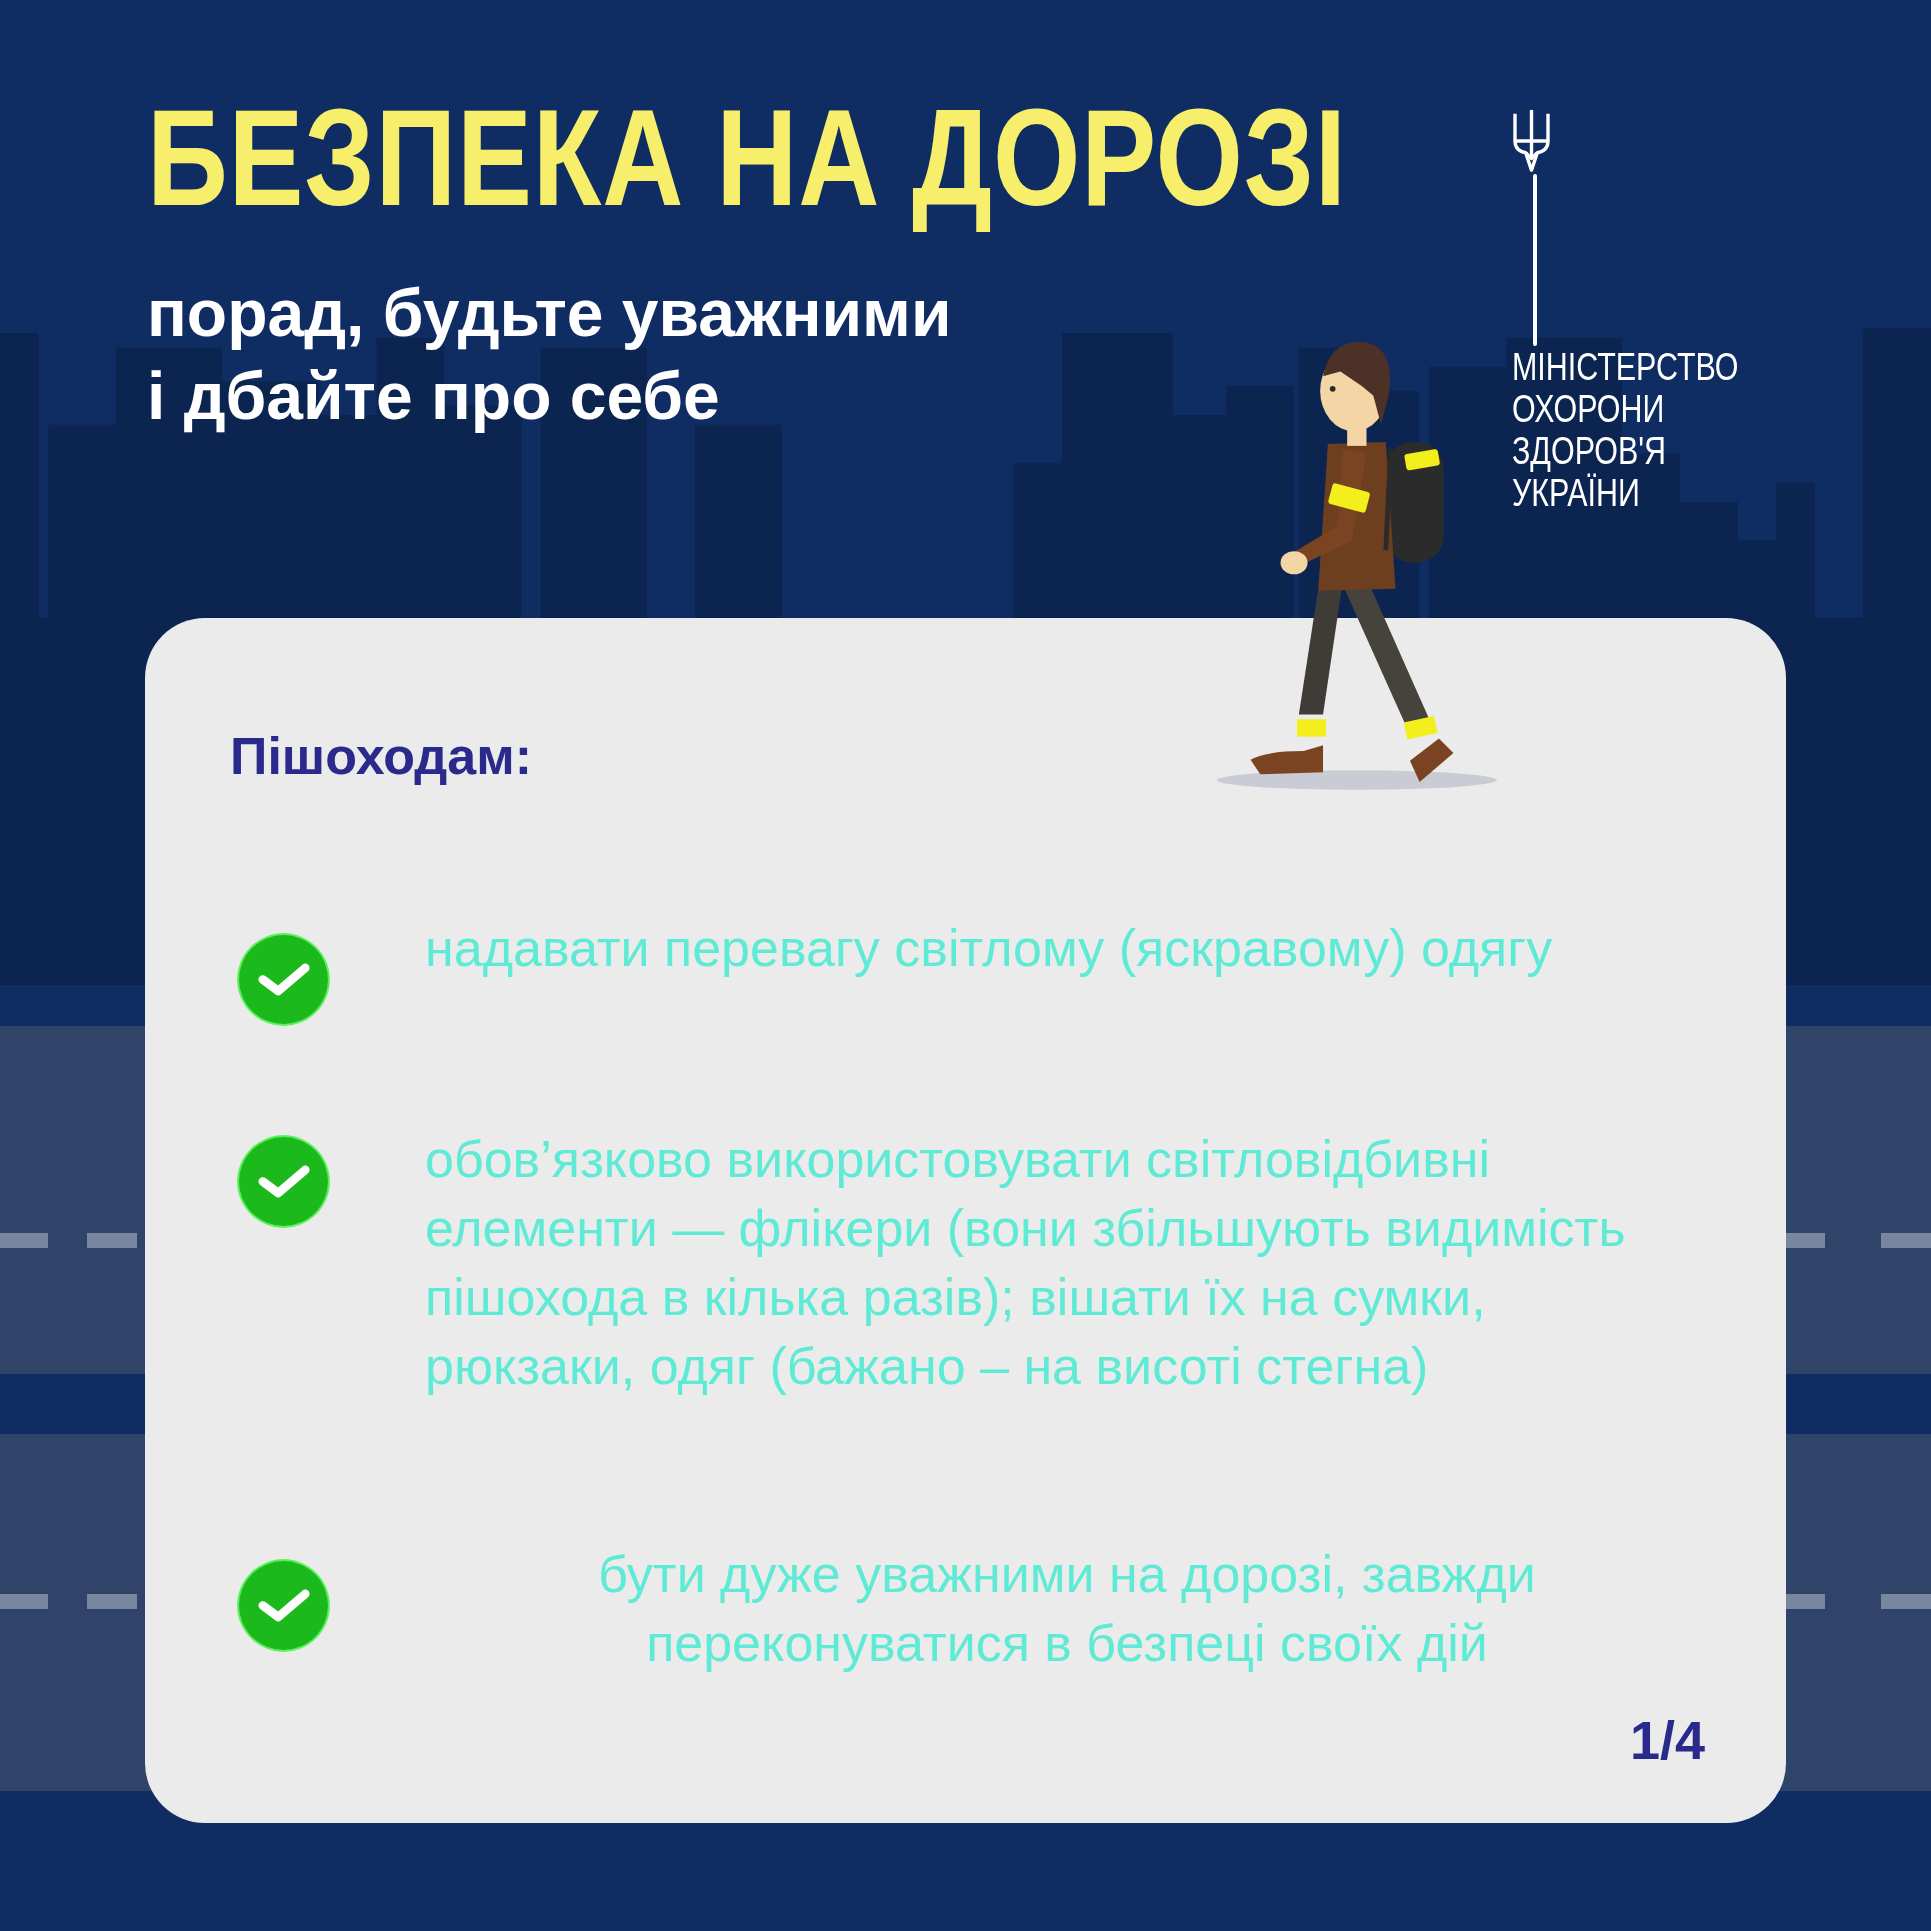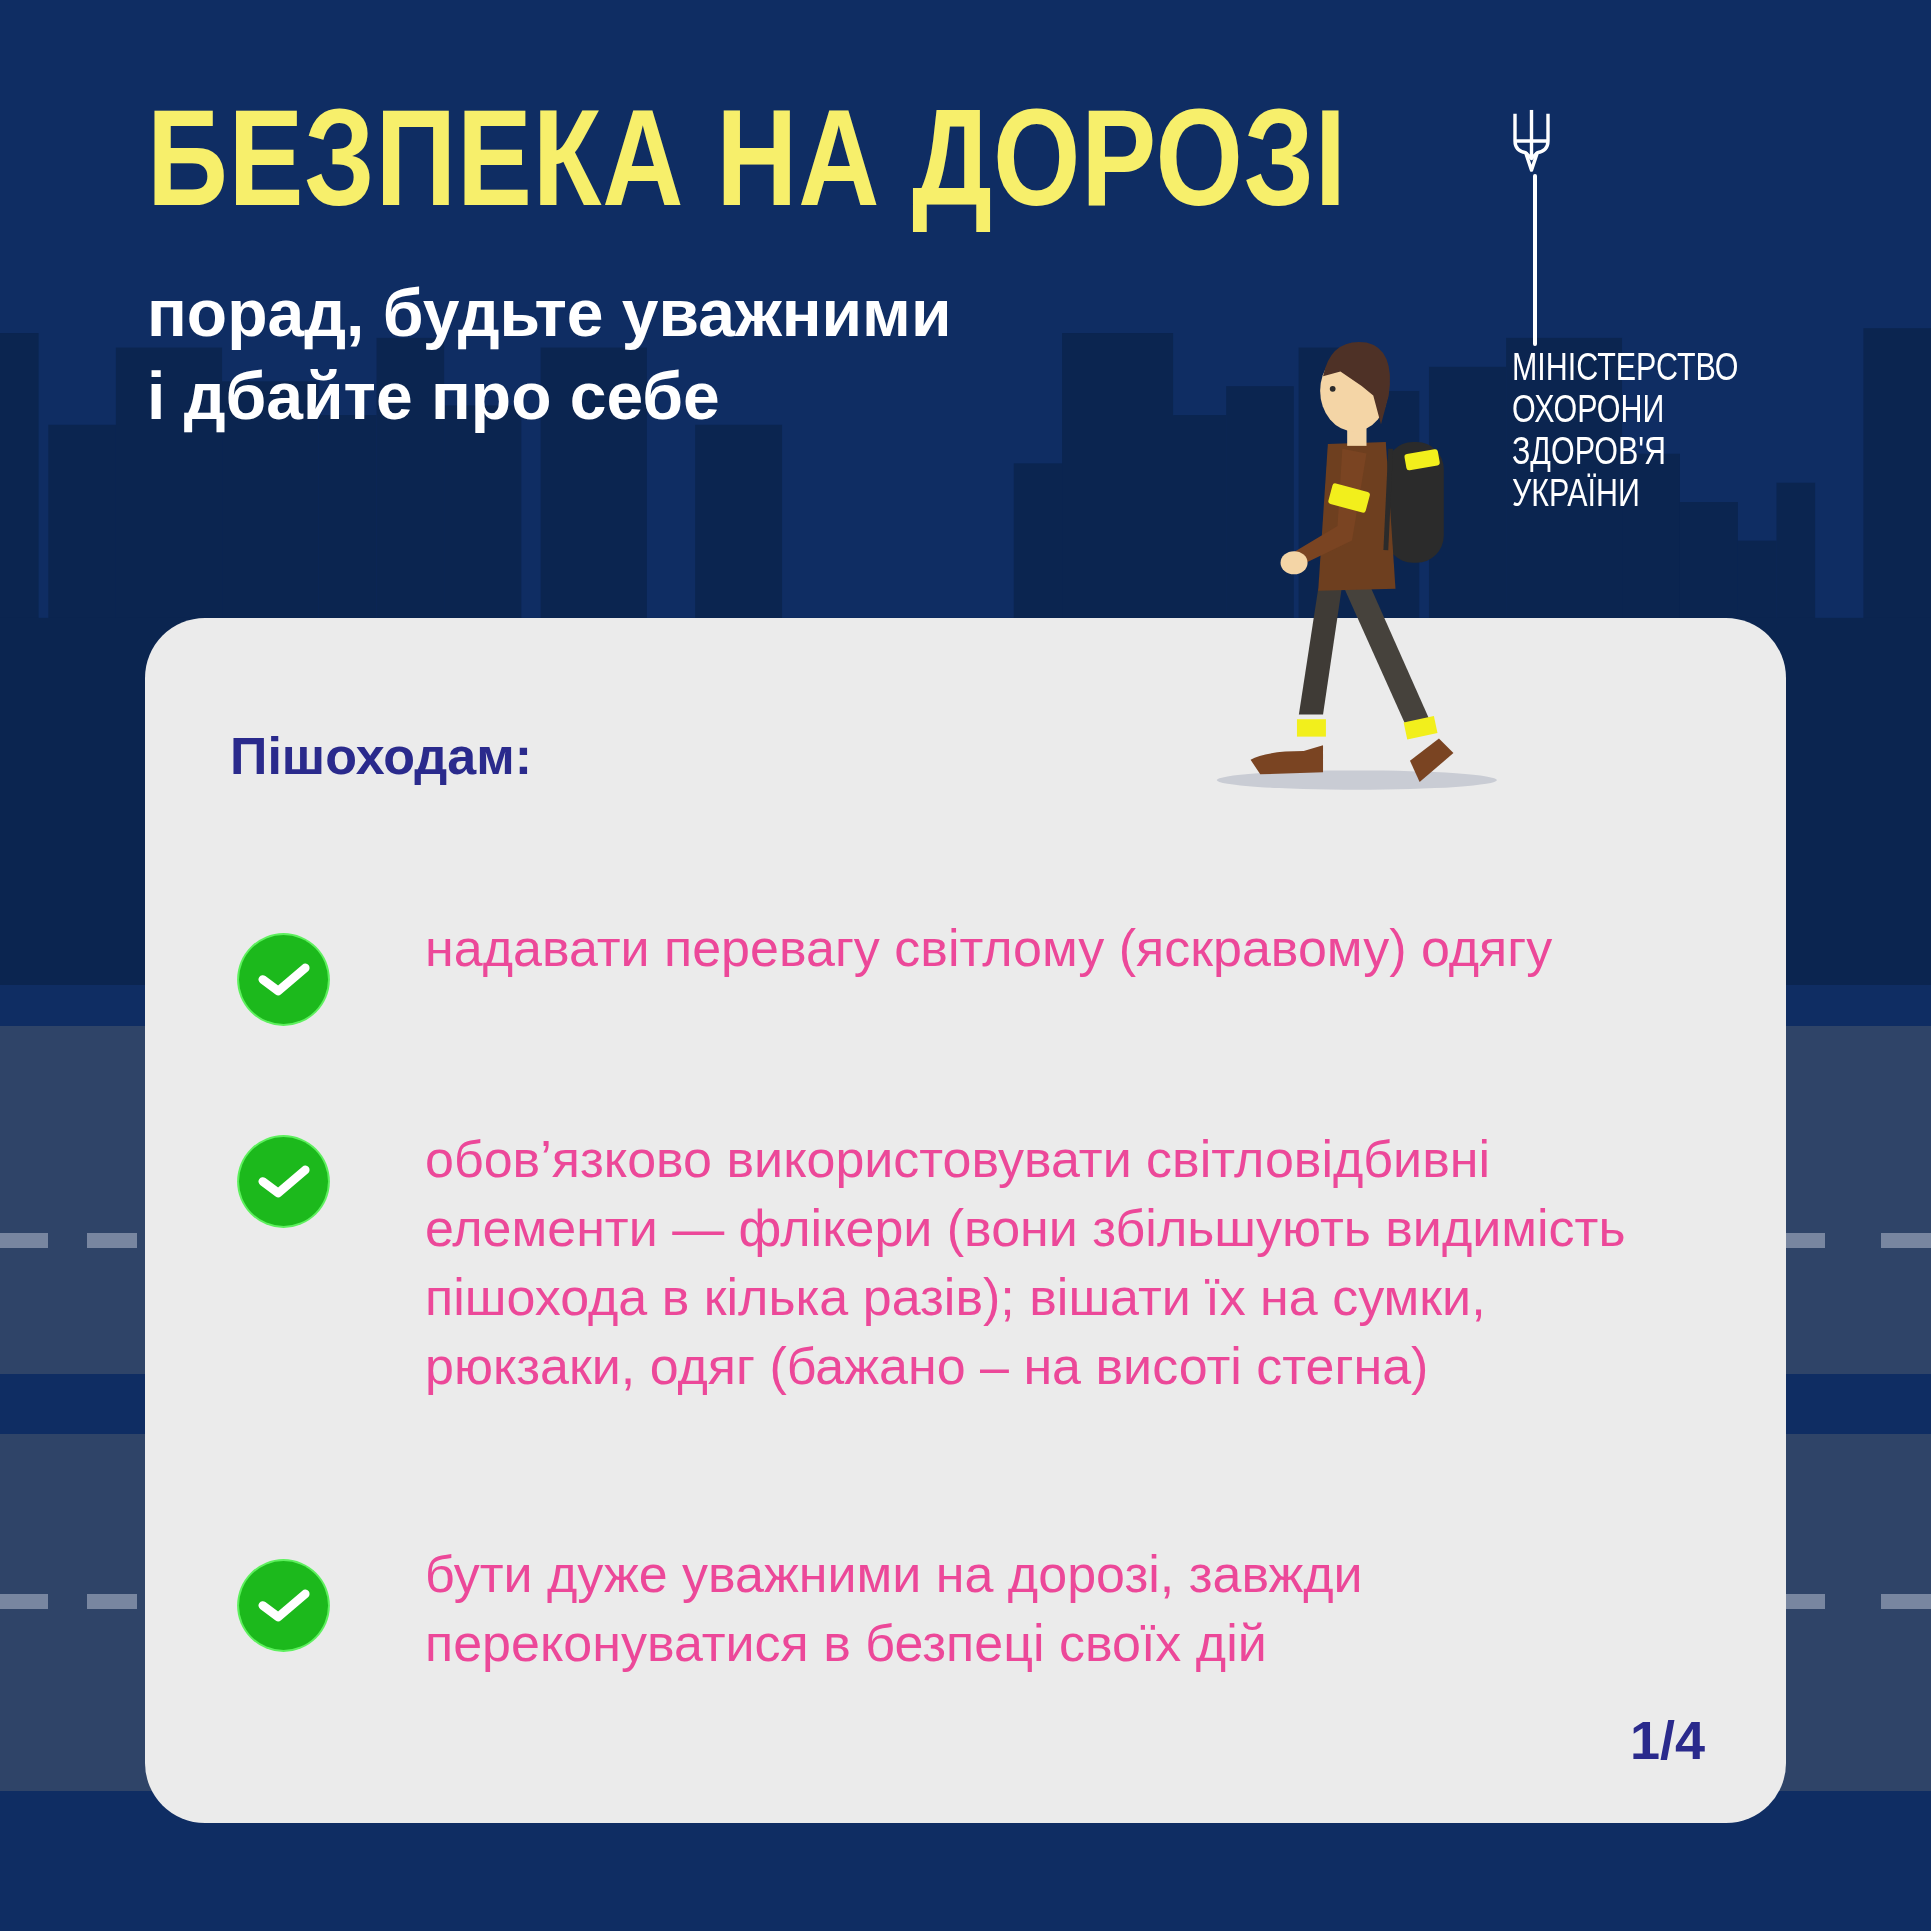--- a/index.html
+++ b/index.html
@@ -17,21 +17,21 @@
   .title{position:absolute;left:147px;top:89px;font-size:137px;font-weight:700;color:#f7ef6b;letter-spacing:1px;transform:scaleX(0.82);transform-origin:left top;line-height:1;white-space:nowrap;}
   .subtitle{position:absolute;left:147px;top:272px;font-size:66px;font-weight:700;color:#ffffff;line-height:83px;}
   .logo{position:absolute;left:1512px;top:104px;display:flex;align-items:flex-start;flex-direction:column;}
   .logo .trident{width:39px;height:66px;margin-top:3.9px;}
   .logo .bar{width:3.9px;height:172px;background:#ffffff;margin:0 17.4px 0 21px;border-radius:1.9px;}
   .logo .text{color:#ffffff;font-size:39px;line-height:42px;font-weight:400;transform:scaleX(0.78);transform-origin:left top;white-space:nowrap;}
   .card{position:absolute;left:145px;top:618px;width:1641px;height:1205px;background:#ebebeb;border-radius:60px;}
   .card-heading{position:absolute;left:230px;top:726px;font-size:52px;font-weight:700;color:#2a2a8c;}
   .item{position:absolute;left:239px;display:flex;align-items:flex-start;}
   .check{width:89px;height:89px;border-radius:50%;background:#1cb91c;box-shadow:0 0 0 1.9px #5ef05e;display:flex;align-items:center;justify-content:center;flex-shrink:0;}
-  .item-text{margin-left:97px;font-size:52px;color:#ec4899;line-height:69px;width:1284px;}
+  .item-text{margin-left:97px;font-size:52px;color:#5eead4;line-height:69px;width:1284px;}
   .page{position:absolute;left:1630px;top:1709px;font-size:54px;font-weight:700;color:#2a2a8c;}
   .person{position:absolute;left:1207px;top:328px;width:319px;height:483px;}
 </style>
 </head>
 <body>
 
 <div class="layer sky">
   <svg class="skyline" viewBox="0 0 2000 1040" preserveAspectRatio="none">
     <g fill="#0b2550">
       <rect x="0" y="345" width="40" height="700"></rect>
@@ -144,21 +144,21 @@
 
 <div class="item" style="top:1137px;">
   <div class="check">
     <svg width="54" height="39" viewBox="0 0 56 40">
         <path d="M6 20 L22 32 L50 8" fill="none" stroke="#ffffff" stroke-width="9" stroke-linecap="round" stroke-linejoin="round"></path>
       </svg>
   </div>
   <div class="item-text" style="margin-top:-11.6px;">обов’язково використовувати світловідбивні елементи — флікери (вони збільшують видимість пішохода в кілька разів); вішати їх на сумки, рюкзаки, одяг (бажано – на висоті стегна)</div>
 </div>
 
-<div class="item" style="top:1561px;">
+<div class="item" style="top:1561px;text-align:center;">
   <div class="check">
     <svg width="54" height="39" viewBox="0 0 56 40">
         <path d="M6 20 L22 32 L50 8" fill="none" stroke="#ffffff" stroke-width="9" stroke-linecap="round" stroke-linejoin="round"></path>
       </svg>
   </div>
   <div class="item-text" style="margin-top:-21px;">бути дуже уважними на дорозі, завжди переконуватися в безпеці своїх дій</div>
 </div>
 
 <div class="page">1/4</div>
 

